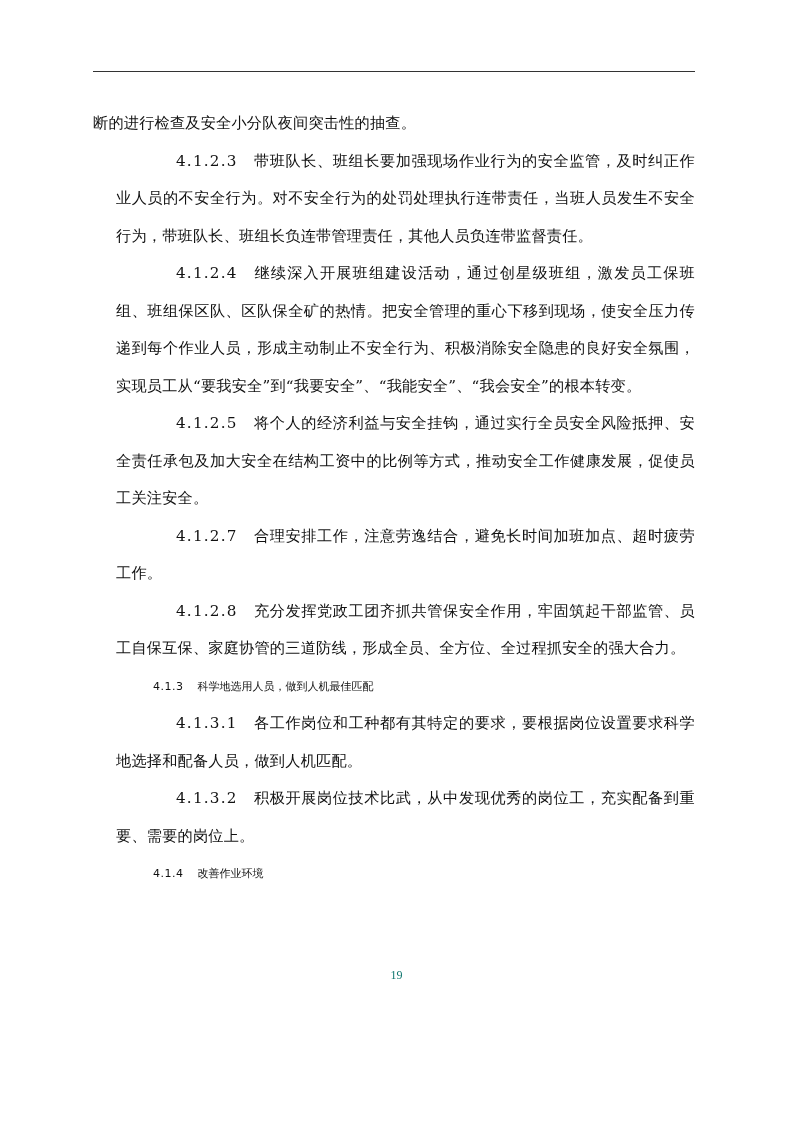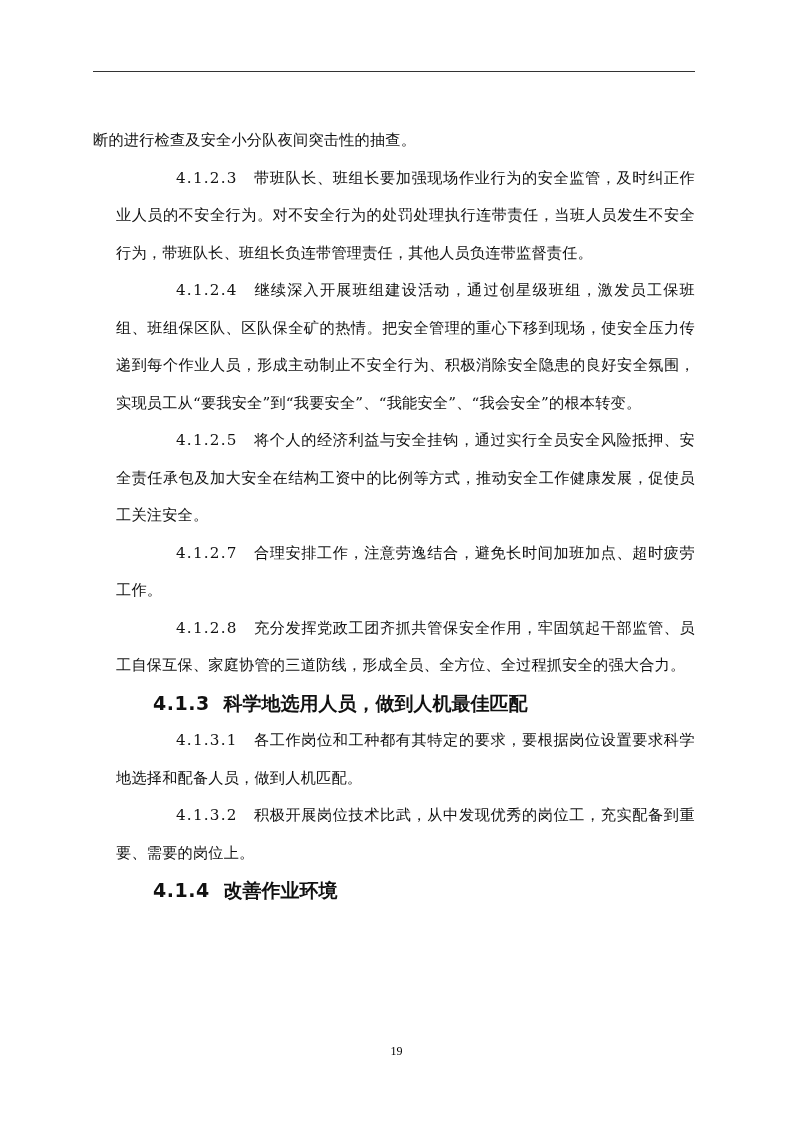--- a/index.html
+++ b/index.html
@@ -1,29 +1,29 @@
 <!DOCTYPE html>
 <html><head>
 <meta charset="utf-8">
 <style>
   html, body { margin: 0; padding: 0; background: #ffffff; }
   body { width: 793px; height: 1122px; position: relative; overflow: hidden;
          font-family: "DejaVu Serif", "Liberation Serif", serif; color: #111; }
   .header-rule { position: absolute; left: 93px; top: 71px; width: 602px; height: 0;
                  border-top: 1px solid #333; }
-  .content { position: absolute; left: 93px; top: 122px; width: 602px; }
+  .content { position: absolute; left: 93px; top: 105px; width: 602px; }
   .para { margin: 0; font-size: 15.2px; line-height: 37.5px; text-align: justify;
           text-align-last: left; letter-spacing: 0.2px; }
   .para.indent { text-indent: 30px; margin-left: 23px; }
   .num { display: inline-block; margin-right: 16px; letter-spacing: 1.2px; }
   .heading { margin: 0; font-family: "DejaVu Sans", "Liberation Sans", sans-serif;
-             font-weight: bold; font-size: 19px; line-height: 37.5px; text-indent: 30px; }
+             font-weight: normal; font-size: 11px; line-height: 37.5px; text-indent: 30px; }
   .heading .num { margin-right: 14px; letter-spacing: 0.5px; }
-  .page-number { position: absolute; left: 0; width: 793px; top: 1044px; text-align: center;
-                 font-family: "Liberation Serif", serif; font-size: 12px; color: #000000; }
+  .page-number { position: absolute; left: 0; width: 793px; top: 968px; text-align: center;
+                 font-family: "Liberation Serif", serif; font-size: 12px; color: #0f766e; }
 </style>
 </head>
 <body>
 
 <div class="header-rule"></div>
 
 <div class="content">
   <p class="para">
     <span>断的进行检查及安全小分队夜间突击性的抽查。</span>
   </p>

